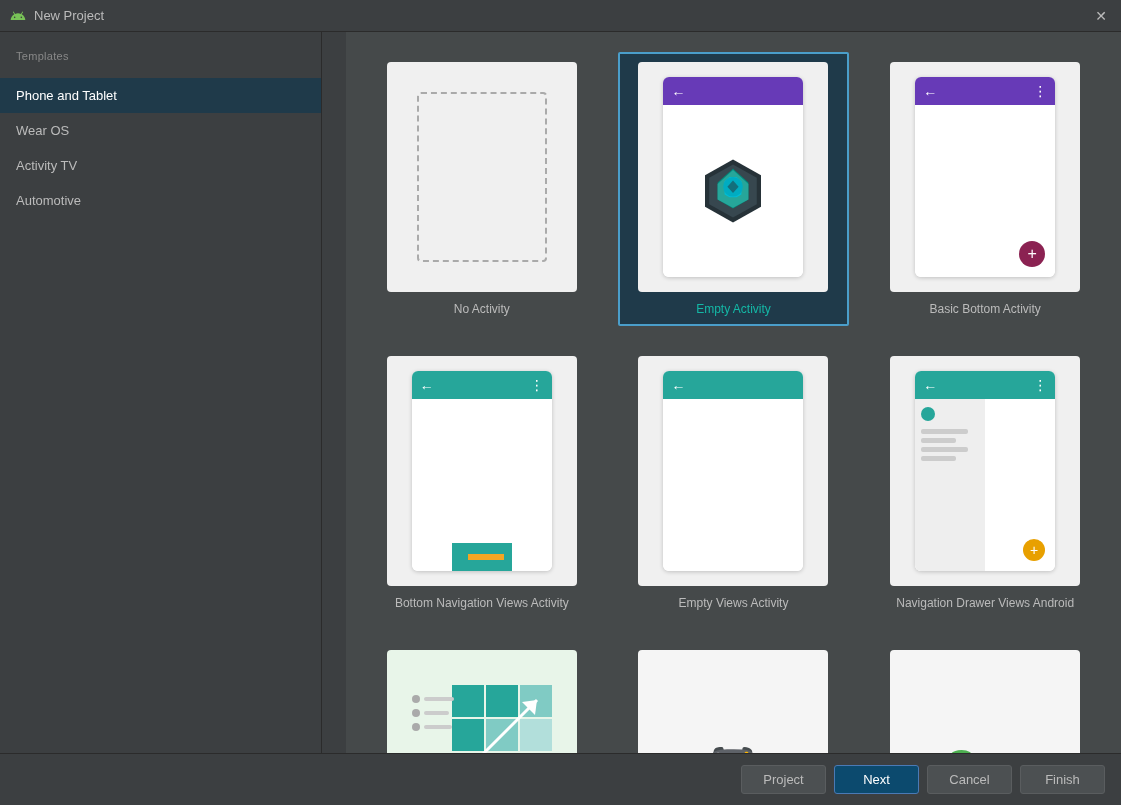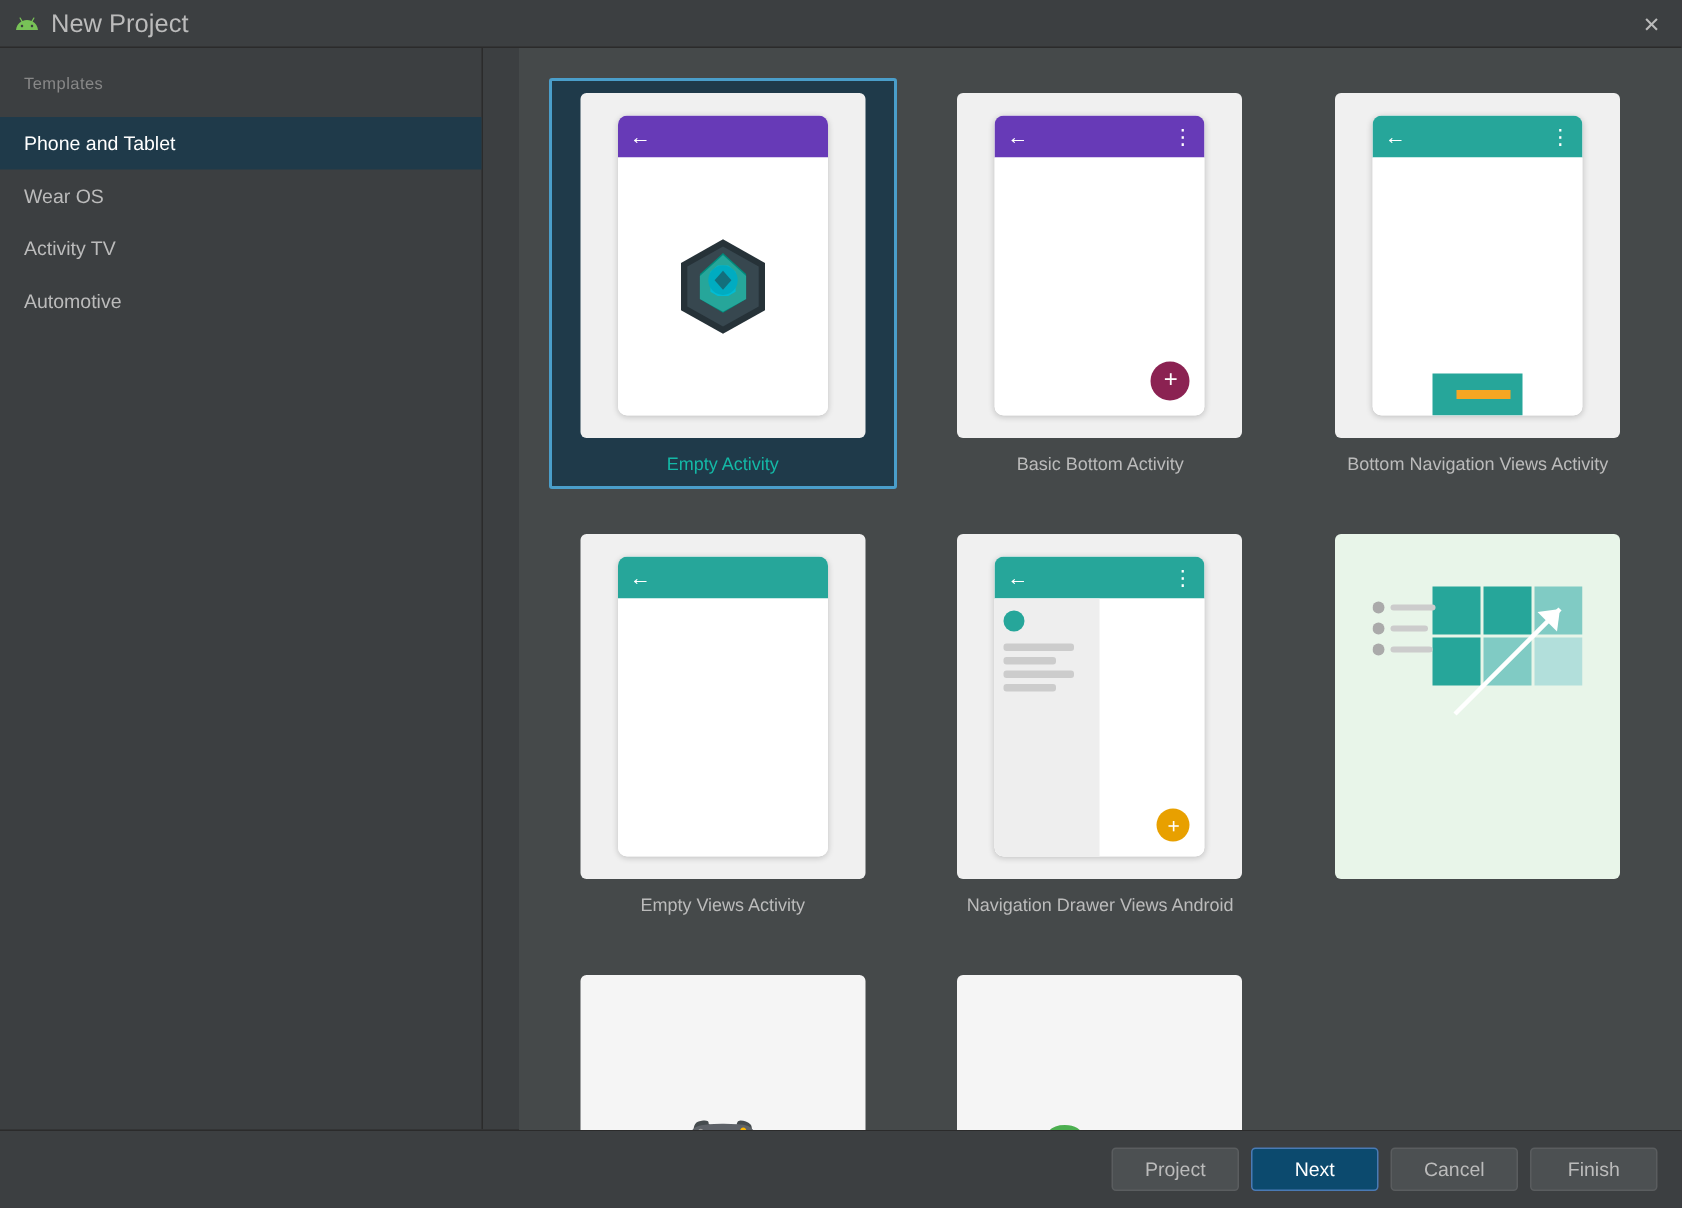--- a/index.html
+++ b/index.html
@@ -25,21 +25,21 @@
       flex-shrink: 0;
       border-bottom: 1px solid #2b2b2b;
     }
     .title-bar-icon {
       width: 16px;
       height: 16px;
       margin-right: 8px;
     }
     .title-bar-title {
       color: #bbbbbb;
-      font-size: 17px;
+      font-size: 13px;
       flex: 1;
     }
     .title-bar-close {
       cursor: pointer;
       color: #bbbbbb;
       font-size: 14px;
       width: 20px;
       text-align: center;
     }
 
@@ -322,20 +322,26 @@
     <div class="sidebar-item">
       <span>Activity TV</span>
     </div>
     <div class="sidebar-item">
       <span>Automotive</span>
     </div>
   </div>
 
   <div class="templates-area">
 
+    <div class="template-card">
+      <div class="template-preview">
+        <div class="no-activity-preview"></div>
+      </div>
+      <span class="template-name">No Activity</span>
+    </div>
 
     <div class="template-card selected">
       <div class="template-preview">
         <div class="phone-mockup">
           <div class="phone-toolbar" style="background: #673ab7;">
             <span class="back-arrow">←</span>
           </div>
           <div class="phone-body">
             <div class="android-logo-container">
               <svg class="hex-logo" viewBox="0 0 100 100">

